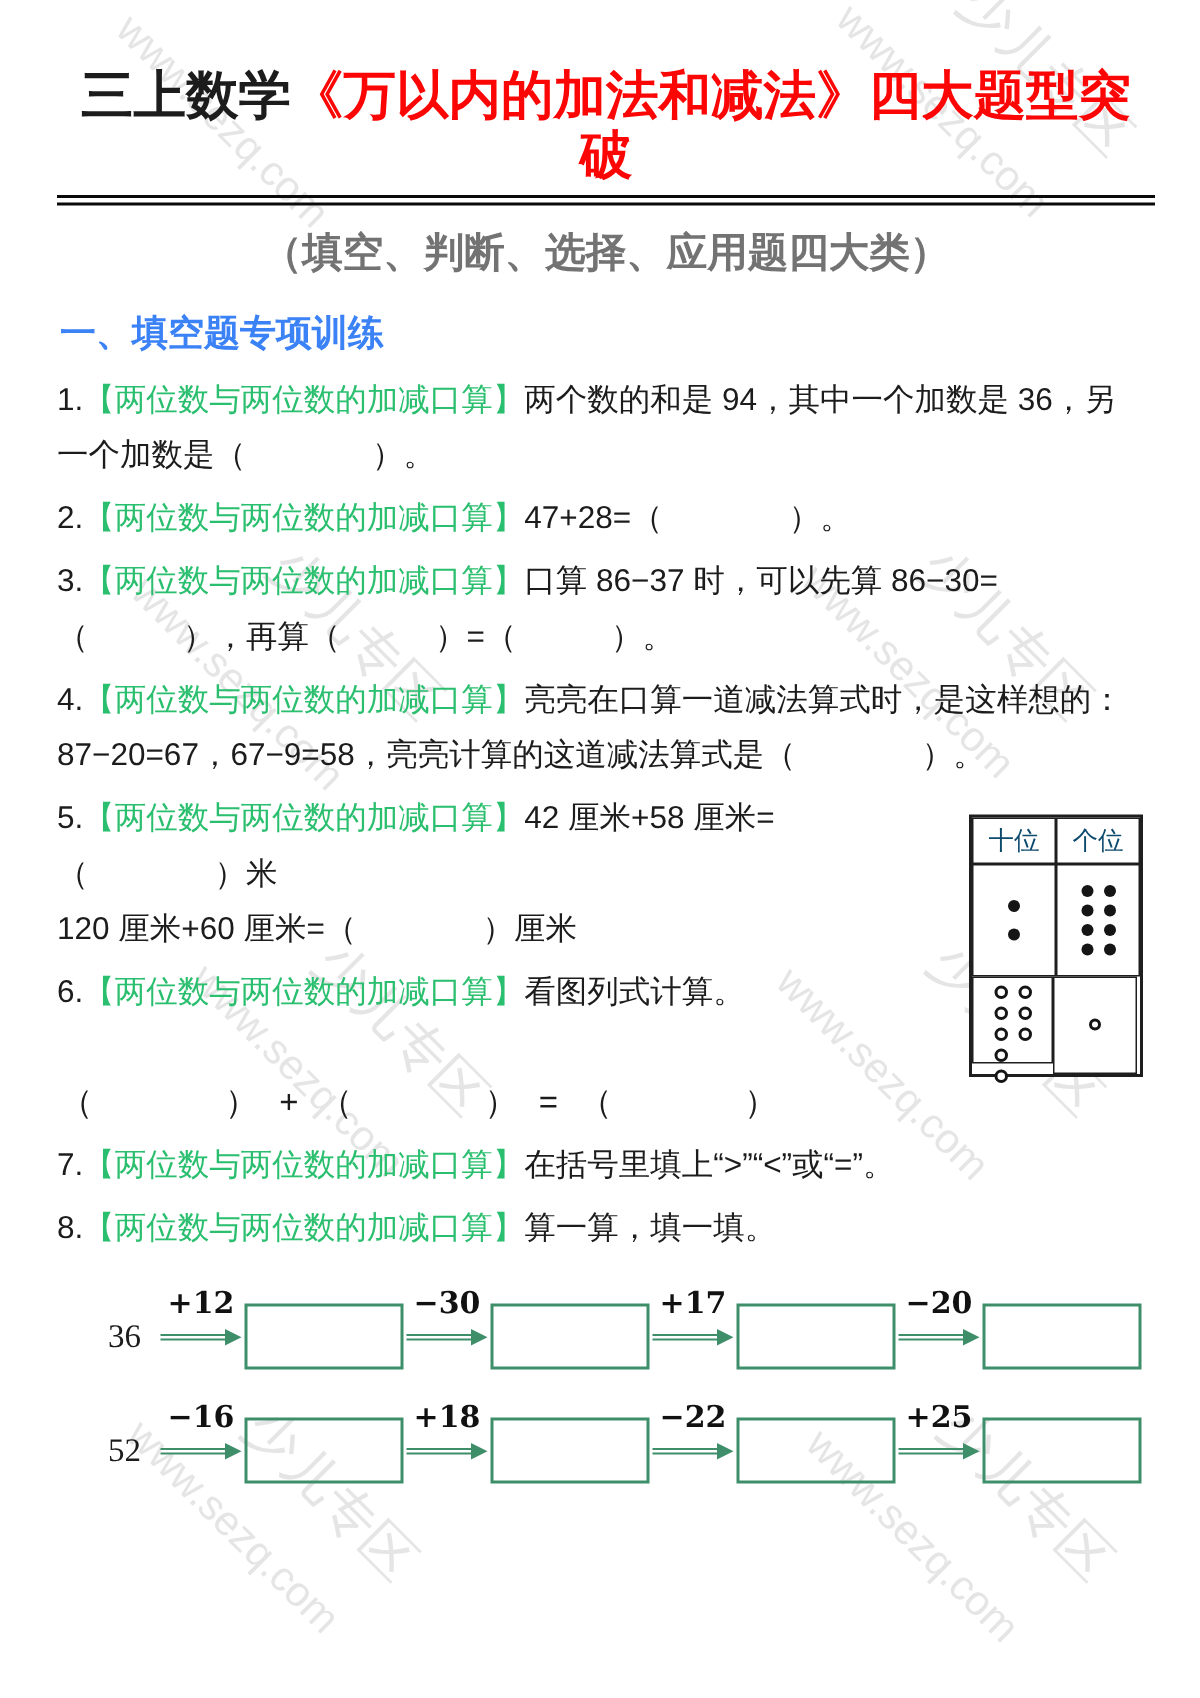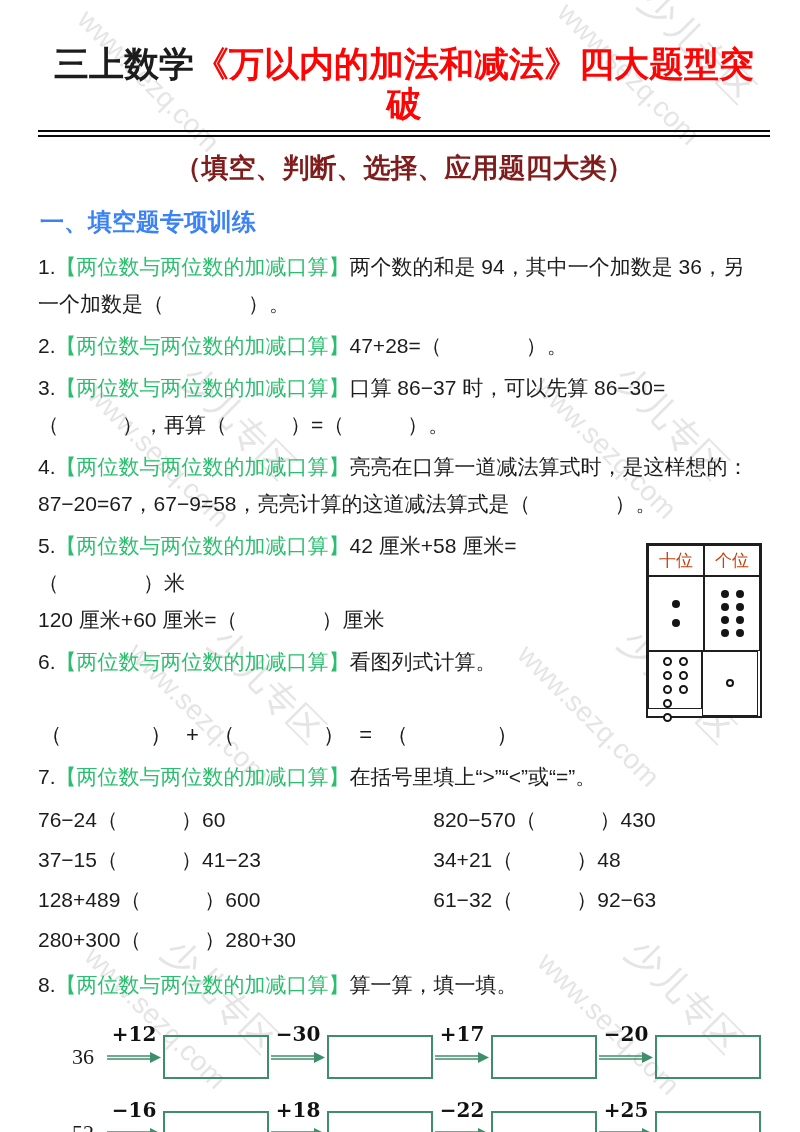--- a/index.html
+++ b/index.html
@@ -10,36 +10,36 @@
   
   #wm-layer{position:absolute;inset:0;z-index:0;pointer-events:none;}
   .wm{position:absolute;color:#e5e5e5;transform:rotate(45deg);white-space:nowrap;font-weight:400;}
   
   #content{position:relative;z-index:1;padding:30px 30px 0 38px;}
   h1{
     margin:14px 0 0 0;text-align:center;font-size:35px;font-weight:700;letter-spacing:0px;
     border-bottom:7px double #0a0a0a;padding-bottom:5px;line-height:1.15;
   }
   h1 .t-red{color:#fb0505;}
-  h2{margin:13px 0 0 0;text-align:center;font-size:27px;font-weight:700;color:#7f1d1d;}
+  h2{margin:13px 0 0 0;text-align:center;font-size:27px;font-weight:700;color:#737373;}
   h3{margin:20px 0 10px 2px;font-size:24px;font-weight:700;color:#3b82f6;}
   
   .q-block{margin:0;}
   .q-line{margin:5px 0;font-size:21px;line-height:37px;}
   .q-num{color:#1c1c1c;}
   .q-tag{color:#2abf6e;}
   .q-body{white-space:pre-wrap;}
   
   .pvt{float:right;margin:16px 8px 10px 18px;border:2.5px solid #1e1e1e;background:#fff;}
   .pvt-row{display:flex;}
   .pvt-cell{
     width:54px;border:1.3px solid #1e1e1e;display:flex;align-items:center;justify-content:center;
     box-sizing:content-box;
   }
-  .pvt-head{height:29px;font-size:17px;color:#c2410c;}
+  .pvt-head{height:29px;font-size:17px;color:#0c4a6e;}
   .pvt-r1{height:73px;}
   .pvt-r2{height:63px;}
   .dot-cols{display:flex;gap:7px;align-items:flex-start;}
   .dot-col{display:flex;flex-direction:column;gap:5px;}
   .dot{width:8px;height:8px;border-radius:50%;background:#151515;}
   .ring{width:9px;height:9px;border-radius:50%;border:2px solid #151515;box-sizing:border-box;background:#fff;}
   .ring.small{width:8px;height:8px;}
   
   .equation{margin:40px 0 8px 2px;font-size:22px;line-height:30px;word-spacing:8px;}
   
@@ -157,30 +157,20 @@
         </div>
         <p class="q-line"><span class="q-num">5.</span><span class="q-tag">【两位数与两位数的加减口算】</span><span class="q-body">42 厘米+58 厘米=（　　　　）米
 120 厘米+60 厘米=（　　　　）厘米</span></p>
       </div>
       <div class="q-block">
         <p class="q-line"><span class="q-num">6.</span><span class="q-tag">【两位数与两位数的加减口算】</span><span class="q-body">看图列式计算。</span></p>
         <div class="equation">（　　　　） + （　　　　） = （　　　　）</div>
       </div>
       <div class="q-block">
         <p class="q-line"><span class="q-num">7.</span><span class="q-tag">【两位数与两位数的加减口算】</span><span class="q-body">在括号里填上“&gt;”“&lt;”或“=”。</span></p>
-        <div class="cmp-grid">
-          <div class="cmp-item">76−24（　　　）60</div>
-          <div class="cmp-item">820−570（　　　）430</div>
-          <div class="cmp-item">37−15（　　　）41−23</div>
-          <div class="cmp-item">34+21（　　　）48</div>
-          <div class="cmp-item">128+489（　　　）600</div>
-          <div class="cmp-item">61−32（　　　）92−63</div>
-          <div class="cmp-item">280+300（　　　）280+30</div>
-          <div class="cmp-item"></div>
-        </div>
       </div>
       <div class="q-block">
         <p class="q-line"><span class="q-num">8.</span><span class="q-tag">【两位数与两位数的加减口算】</span><span class="q-body">算一算，填一填。</span></p>
         <div class="flows">
           <div class="flow-row">
             <span class="flow-start">36</span>
             <div class="step">
               <span class="op">+12</span>
               <svg width="56" height="16" viewBox="0 0 56 16">
                 <line x1="1" y1="7" x2="45" y2="7" stroke="#3f8e6a" stroke-width="1.4"></line>

